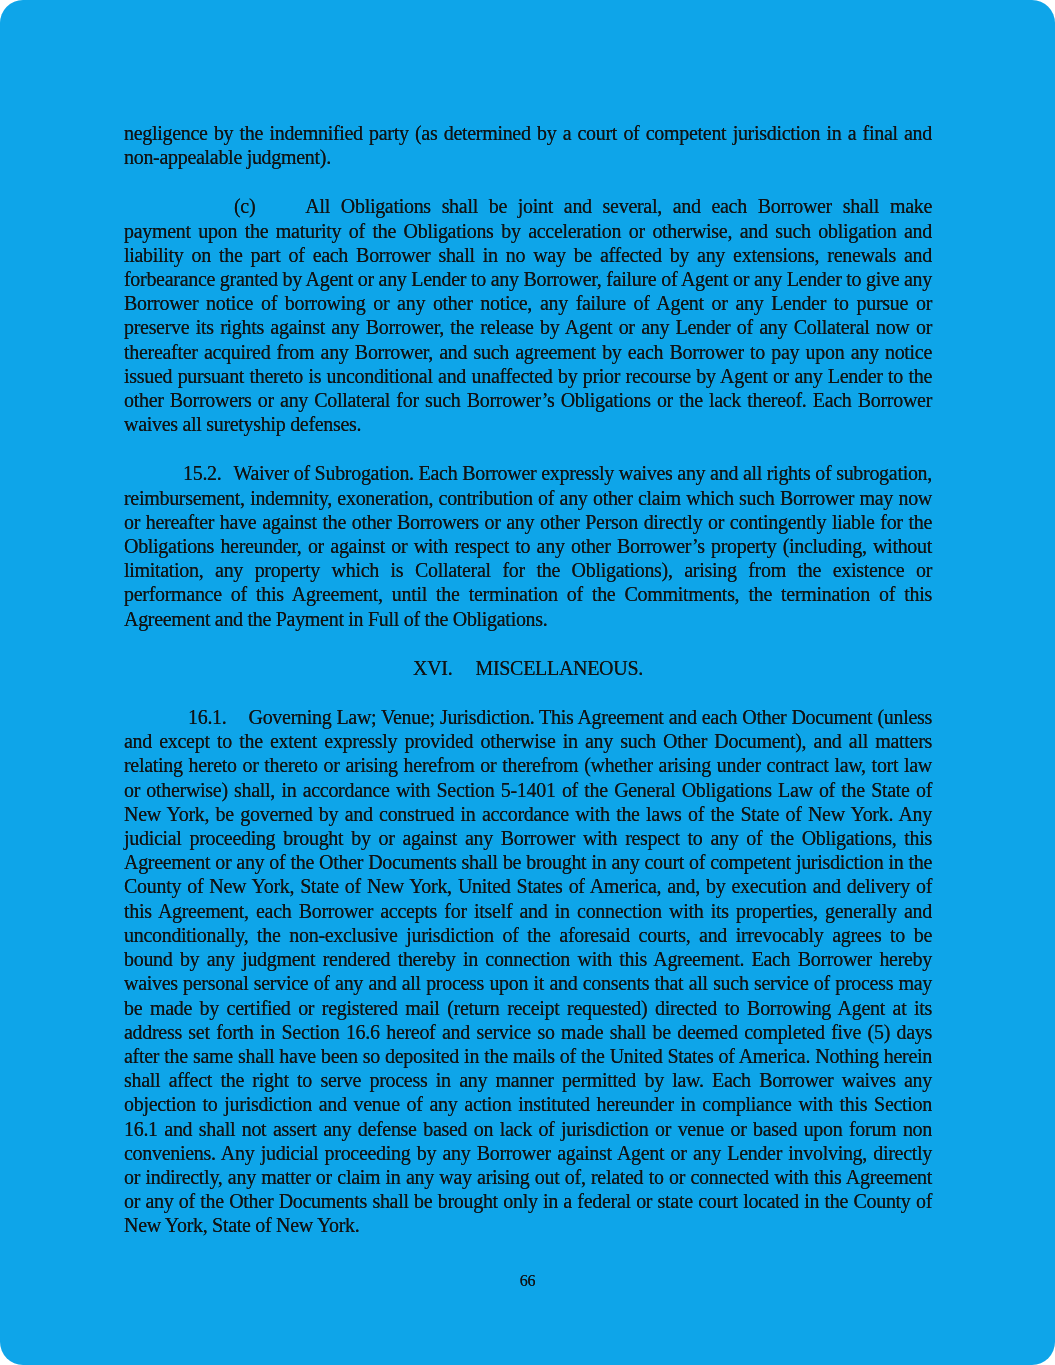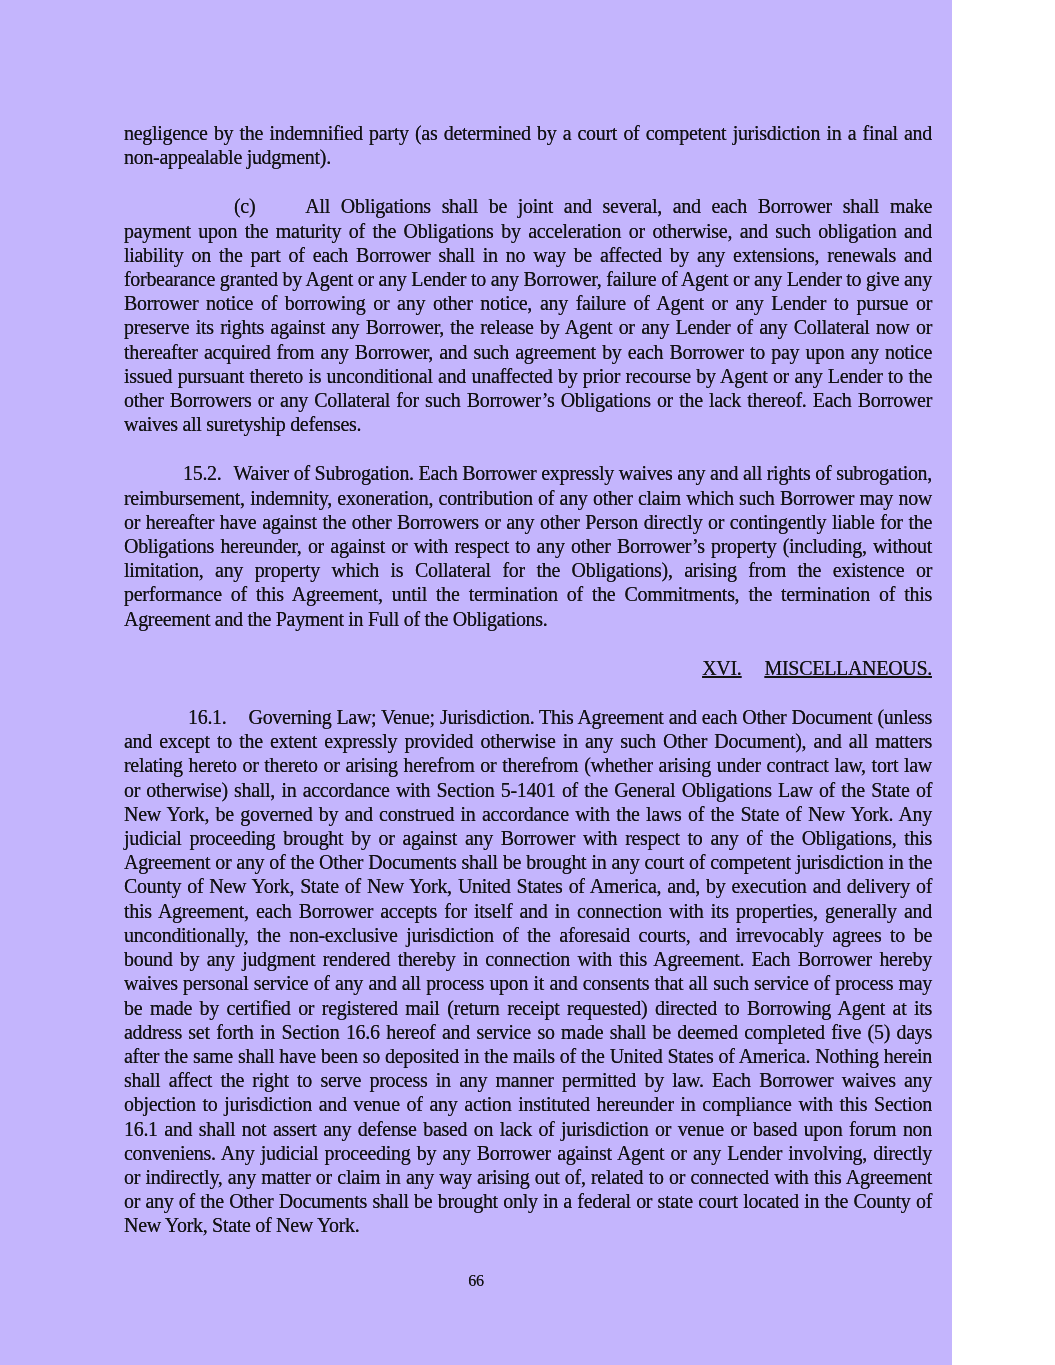--- a/index.html
+++ b/index.html
@@ -2,44 +2,44 @@
 <html><head>
 <meta charset="utf-8">
 <style>
   html, body {
     margin: 0;
     padding: 0;
     background: #ffffff;
   }
   .page {
     position: relative;
-    width: 952px;
+    width: 1055px;
     height: 1365px;
-    background: #c4b5fd;
+    background: #0ea5e9;
     overflow: hidden;
     font-family: "Liberation Serif", "DejaVu Serif", serif;
     color: #121212;
+    border-radius: 23px;
   }
   .content {
     position: absolute;
     left: 124px;
     top: 121px;
     width: 808px;
   }
   .para {
     font-size: 20px;
     line-height: 24.2px;
     letter-spacing: -0.3px;
     text-align: justify;
     margin: 0 0 25px 0;
     text-shadow: 0 0 0.6px rgba(0,0,0,0.75);
   }
   .para.heading {
-    text-align: right;
-    text-decoration: underline;
+    text-align: center;
   }
   .tab {
     display: inline-block;
     height: 1px;
   }
   .u {
   }
   .page-number {
     position: absolute;
     top: 1272px;

